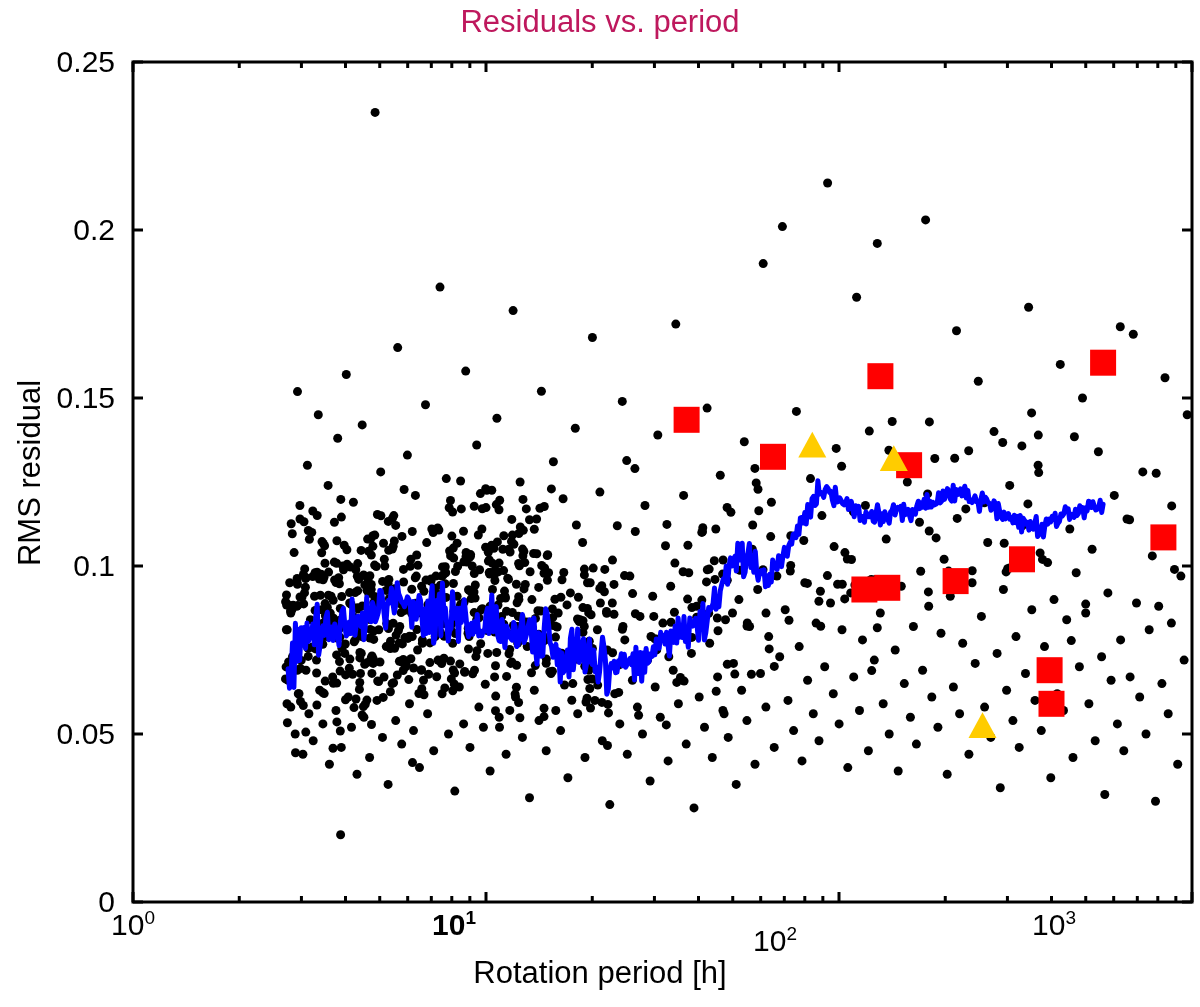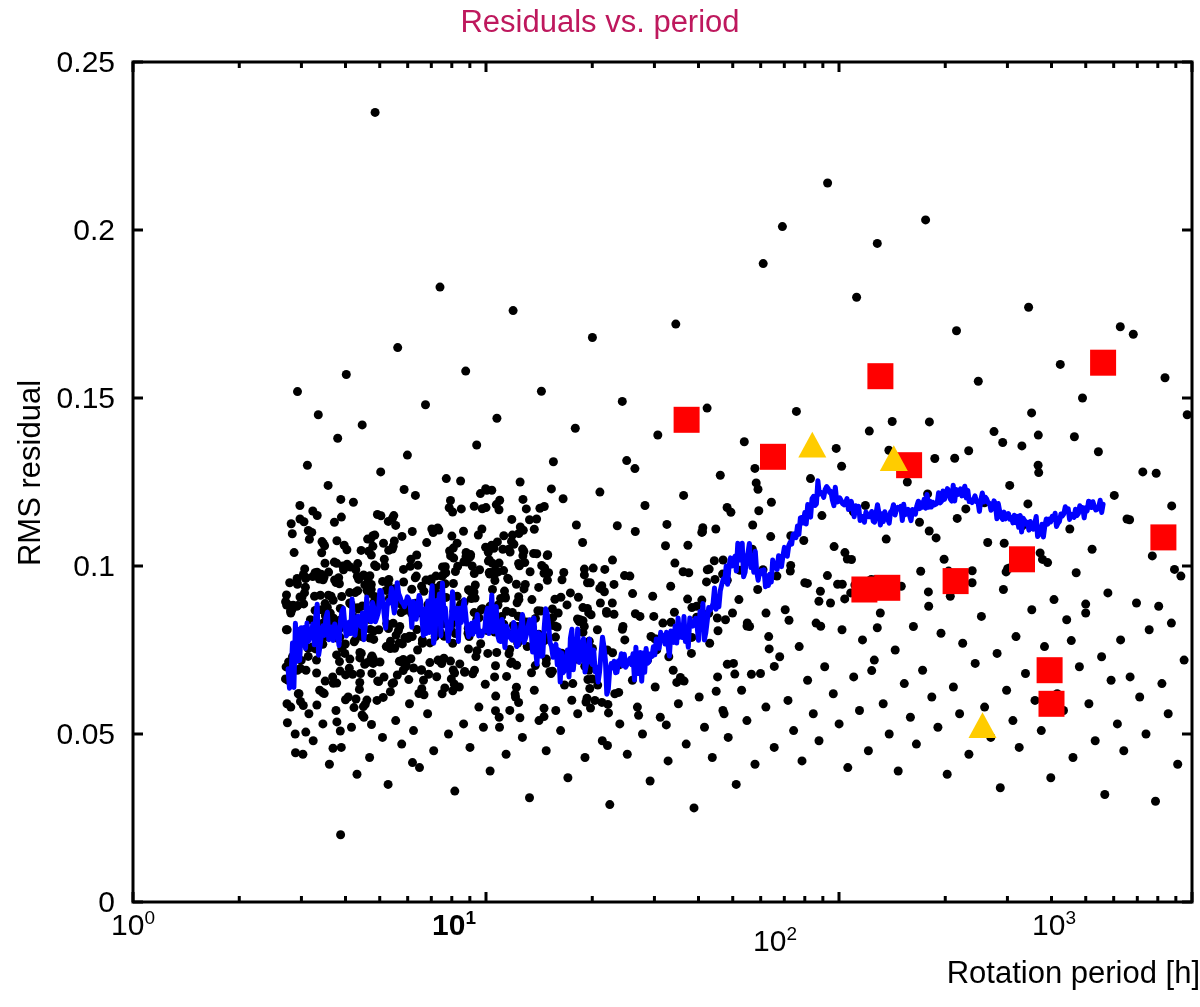--- a/index.html
+++ b/index.html
@@ -35,21 +35,21 @@
   .axis-label {
     position: absolute;
     font-size: 31px;
     color: #000000;
     white-space: nowrap;
   }
   #xlabel {
     left: 0;
     top: 955px;
     width: 1200px;
-    text-align: right;
+    text-align: center;
   }
   #ylabel {
     left: -120px;
     top: 455px;
     width: 300px;
     text-align: center;
     transform: rotate(-90deg);
     transform-origin: center center;
   }
   .tick-text {

